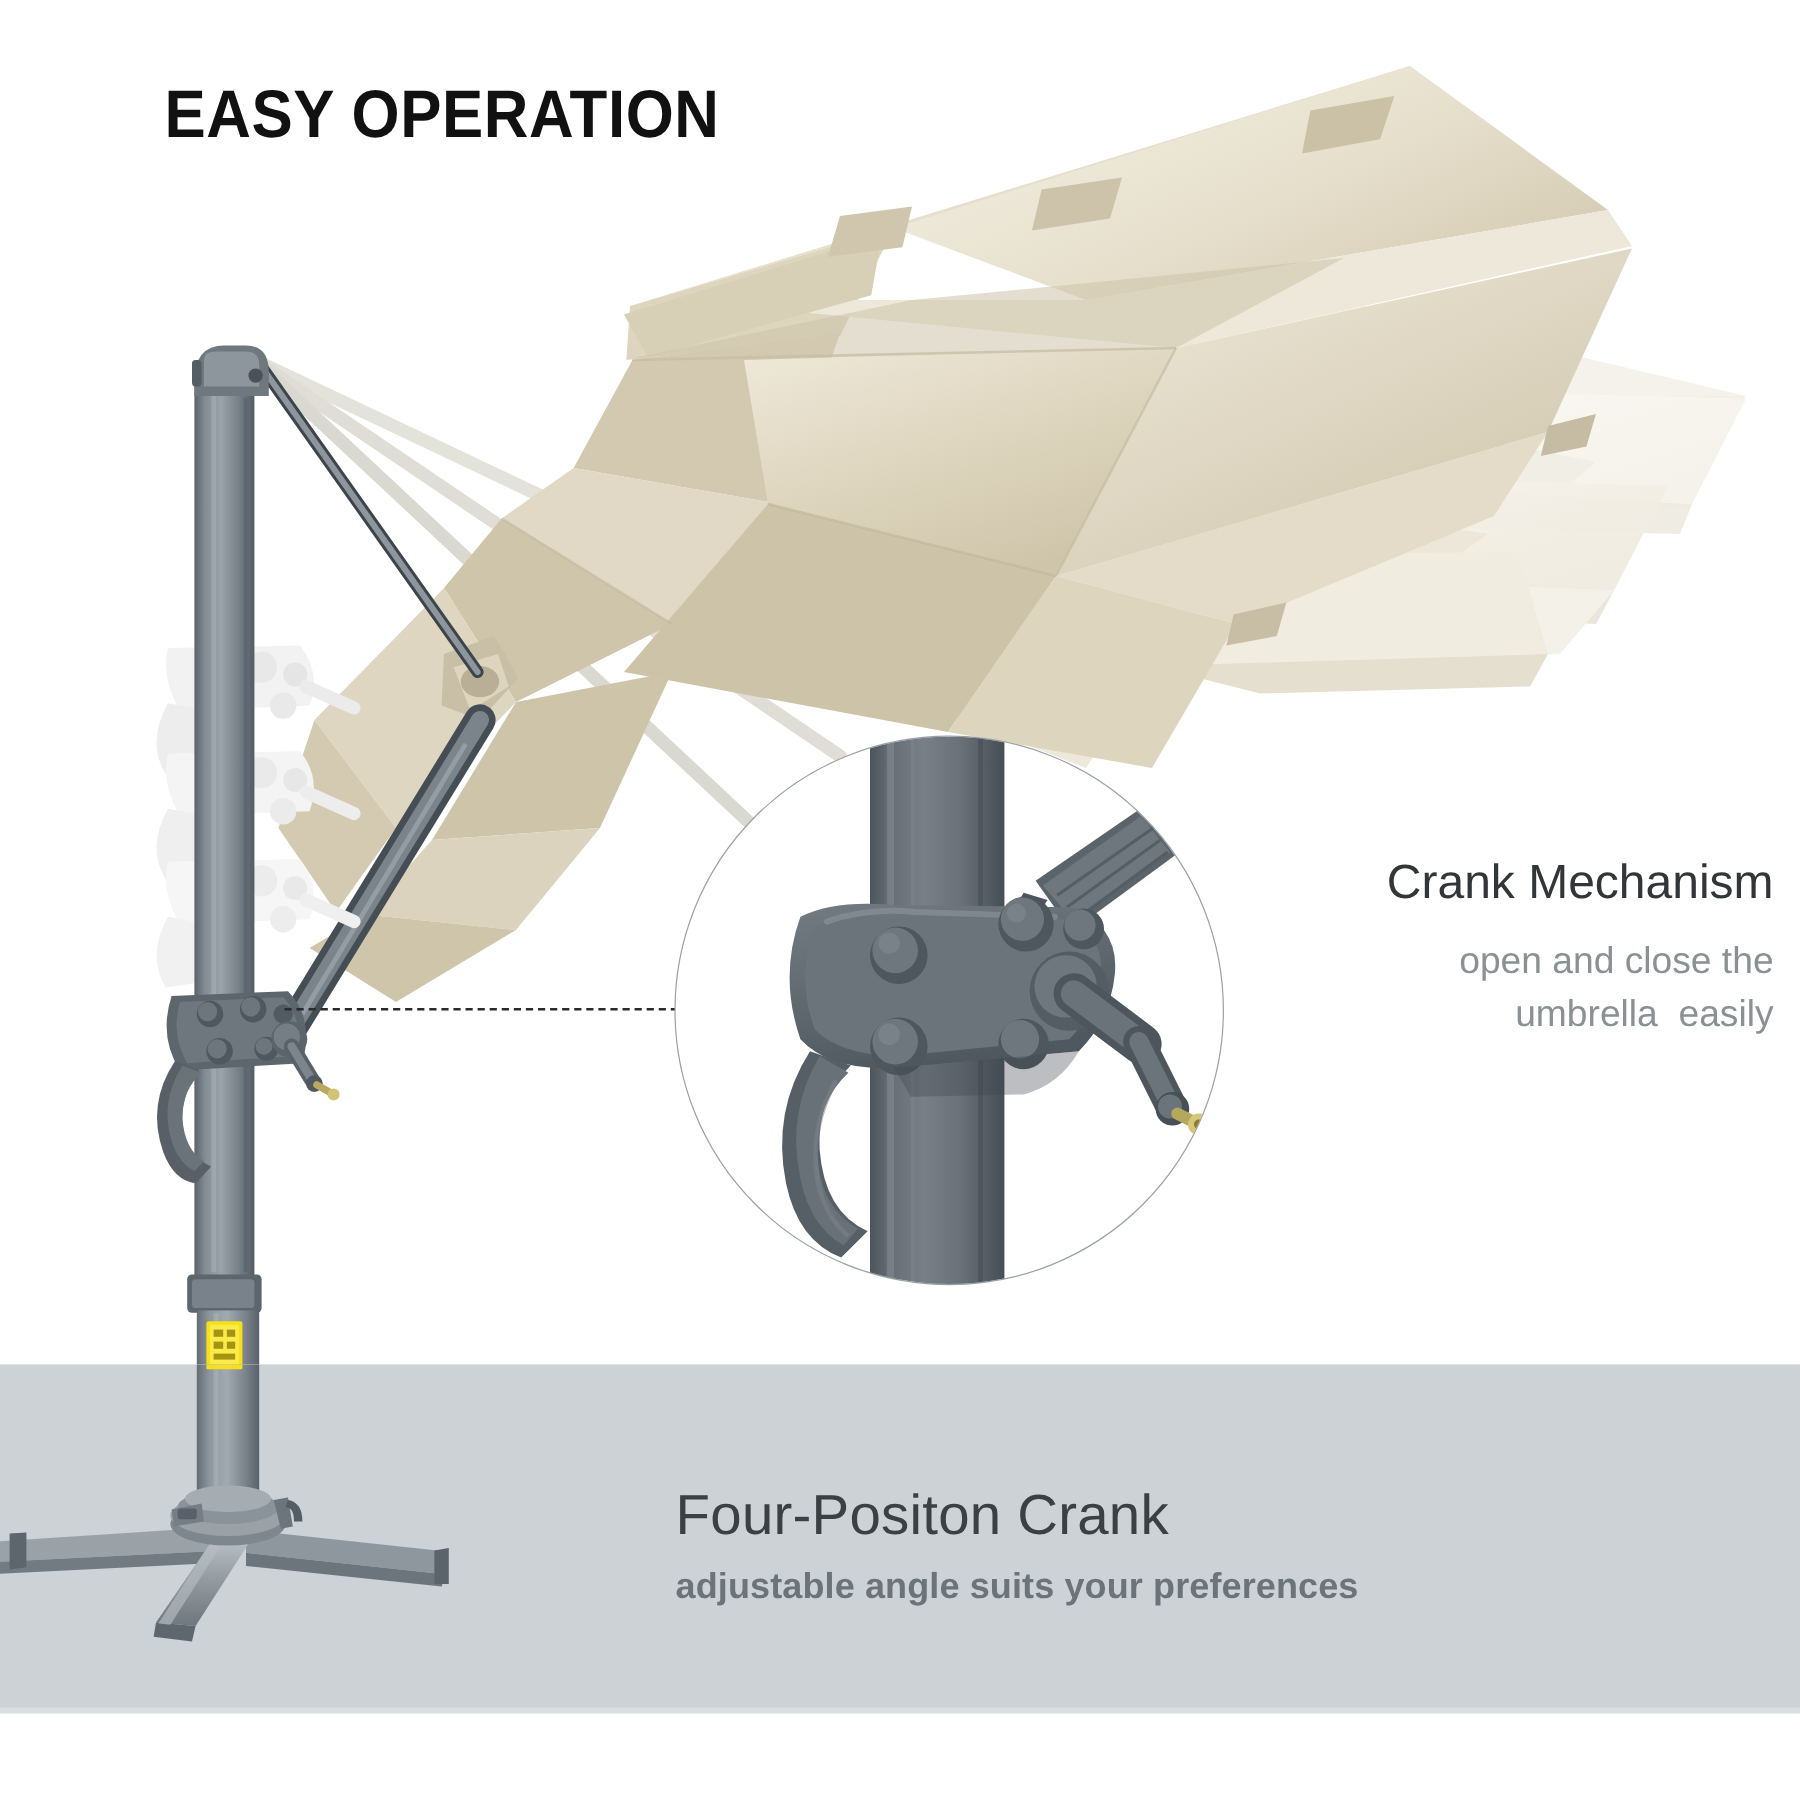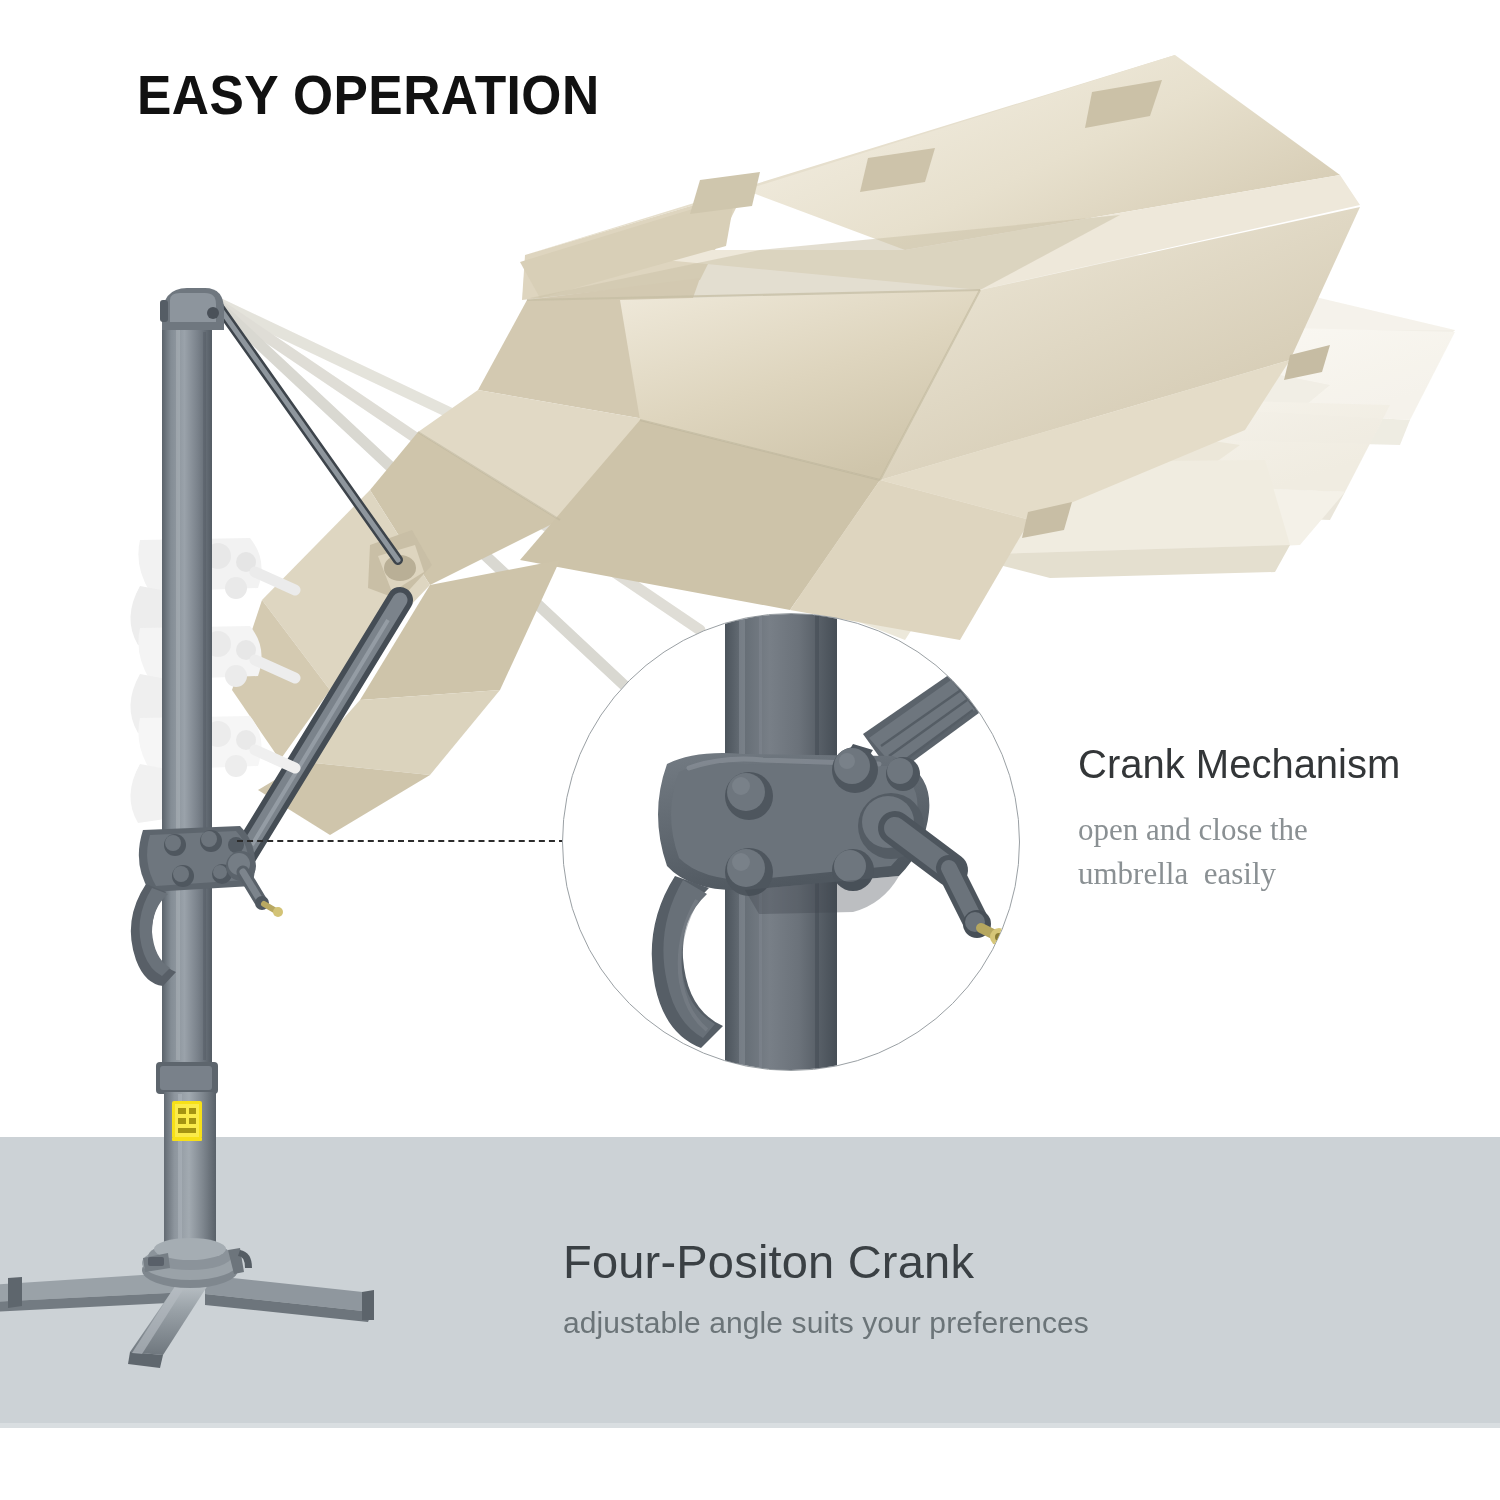--- a/index.html
+++ b/index.html
@@ -39,33 +39,33 @@
   .caption-block{
     position:absolute;left:563px;top:1236px;width:700px;
   }
   .caption-title{
     font-size:47px;color:#3a4044;font-weight:normal;
     letter-spacing:0.2px;line-height:1.12;
     white-space:nowrap;
   }
   .caption-sub{
     margin-top:17px;
-    font-size:30px;color:#6b7478;font-weight:normal;
+    font-size:30px;color:#6b7478;font-weight:bold;
     letter-spacing:0.1px;white-space:nowrap;
   }
 
   
-  .callout-block{position:absolute;left:1078px;top:742px;width:400px;}
+  .callout-block{position:absolute;left:1078px;top:713px;width:400px;text-align:right;}
   .callout-title{
     font-size:40px;color:#333638;line-height:1.1;white-space:nowrap;
   }
   .callout-sub{
     margin-top:22px;font-size:31px;color:#8a9093;line-height:1.42;
   }
-  .callout-sub span{display:block;white-space:pre;font-family:Liberation Serif, serif;}
+  .callout-sub span{display:block;white-space:pre;}
 
   
   .detail-circle{
     position:absolute;left:562px;top:613px;width:458px;height:458px;
     border-radius:50%;
     border:1.4px solid #9aa0a4;
     overflow:hidden;
     background:#ffffff;
     box-sizing:border-box;
   }

